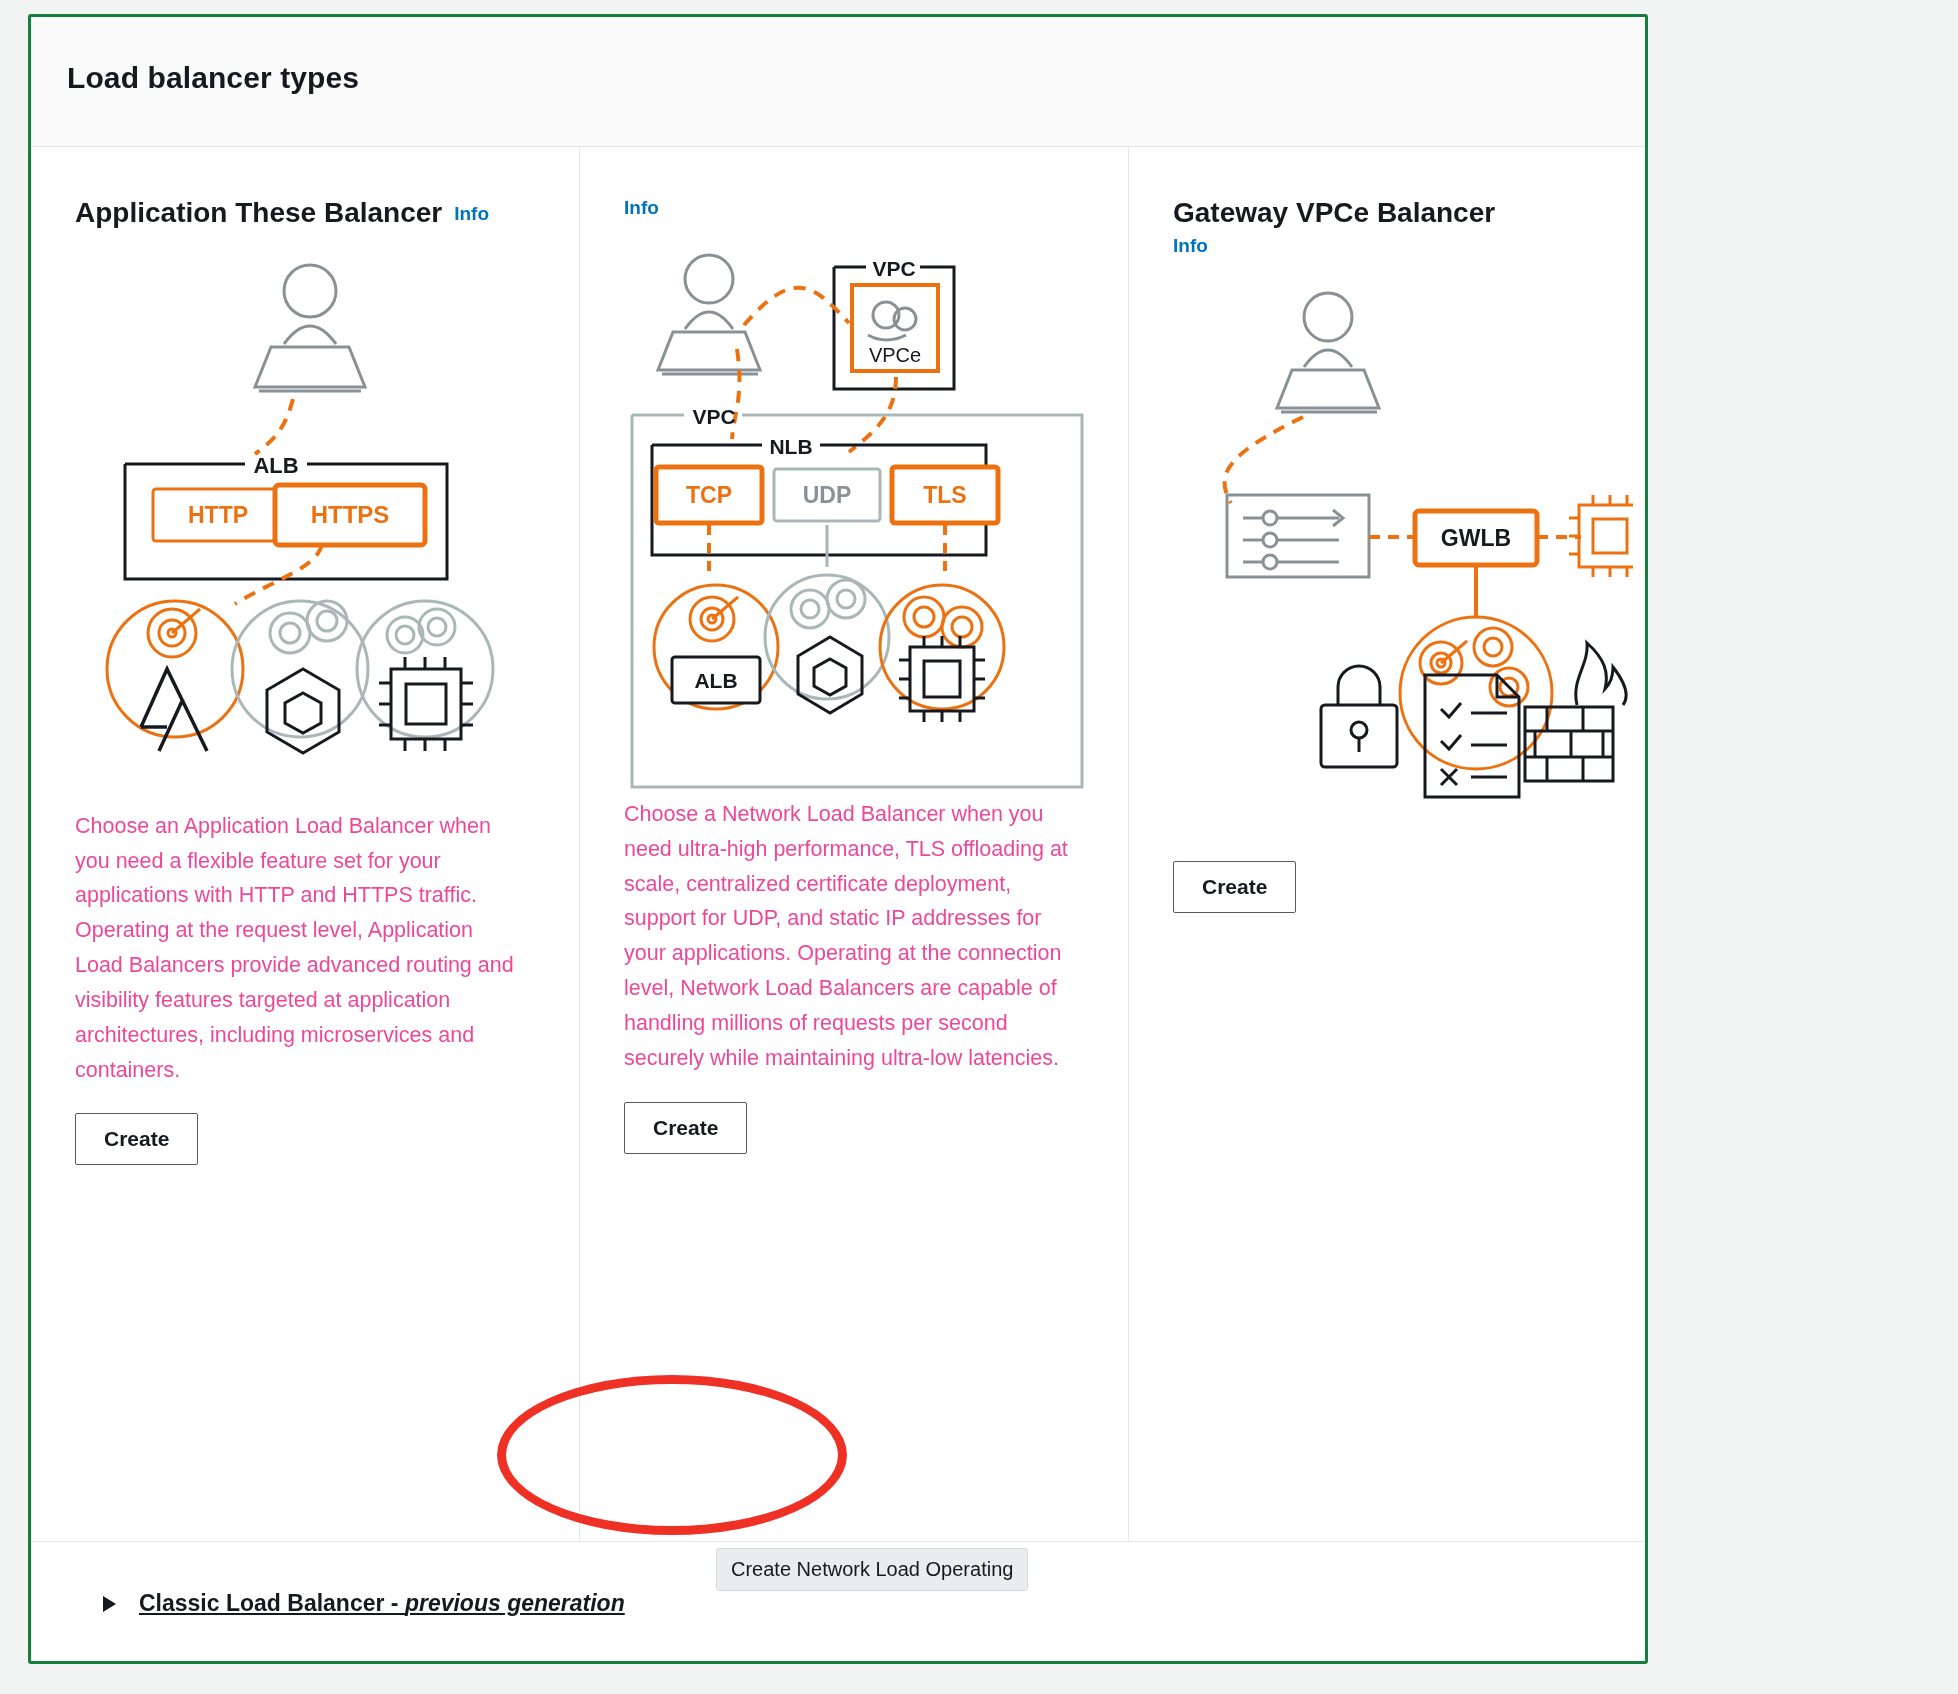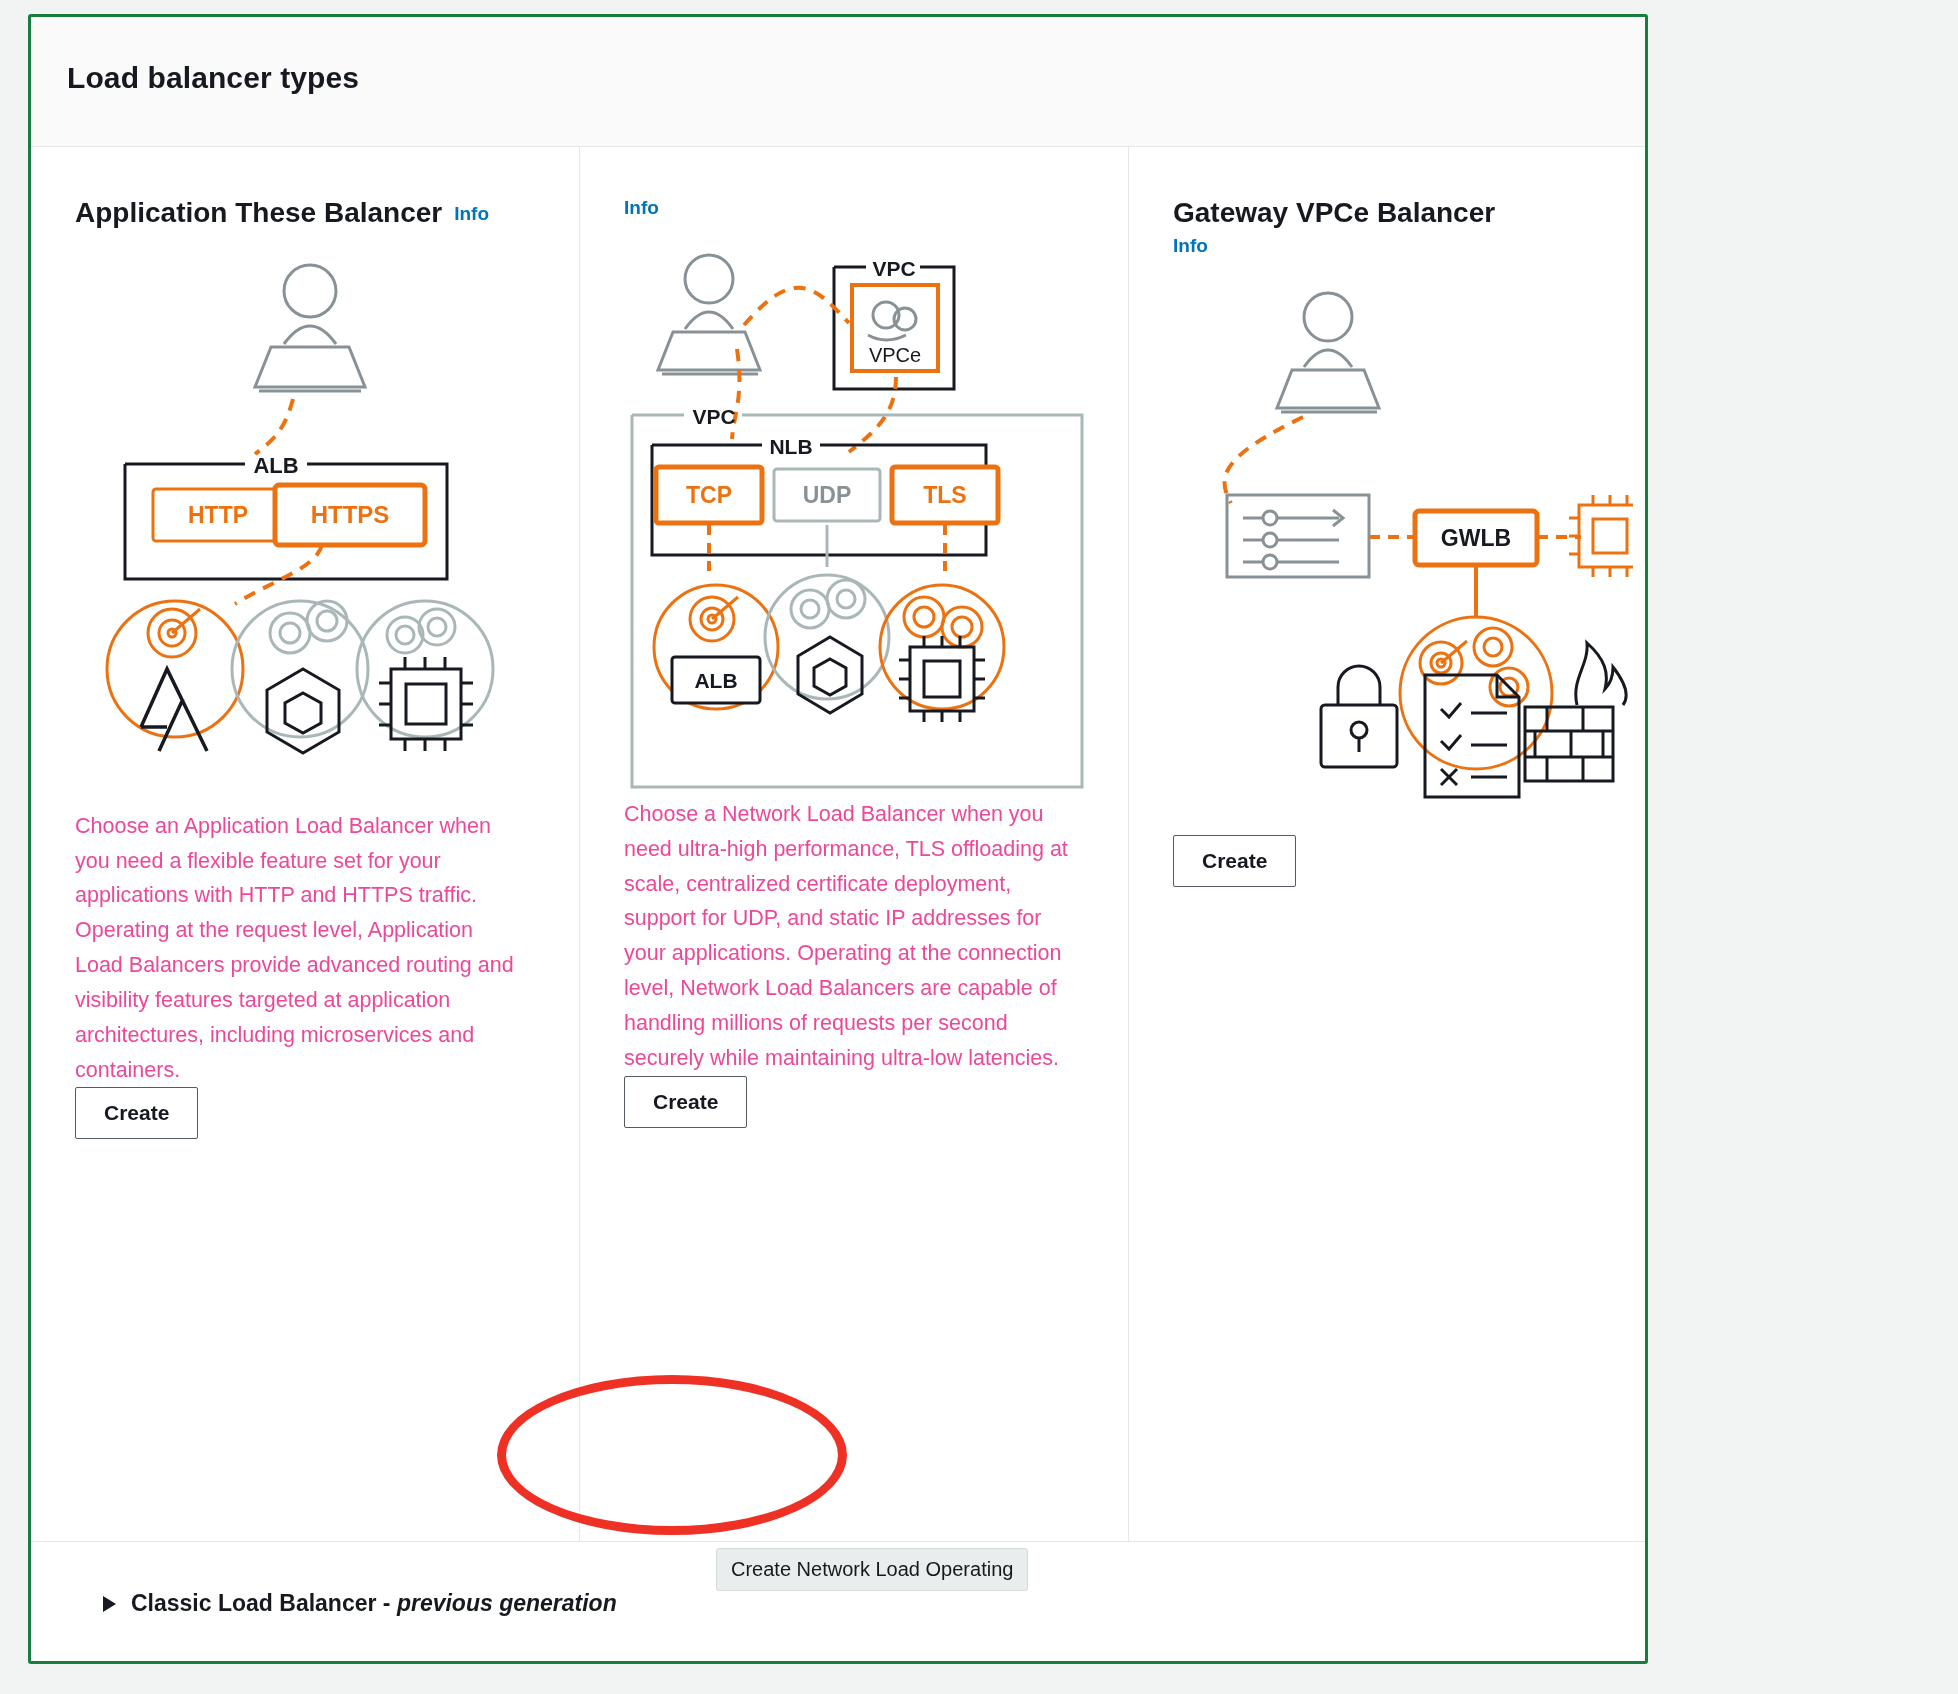--- a/index.html
+++ b/index.html
@@ -76,20 +76,21 @@
     position: relative;
   }
   .desc {
     font-size: 21.5px;
     line-height: 1.62;
     color: #ec4899;
     margin: 0;
     width: 450px;
   }
   .create-btn {
+    margin-top: 26px;
     display: inline-block;
     padding: 13px 28px;
     border: 1px solid #545b64;
     border-radius: 2px;
     background: #ffffff;
     color: #16191f;
     font-size: 21px;
     font-weight: bold;
     cursor: pointer;
   }
@@ -102,25 +103,26 @@
   }
   .footer-caret {
     position: absolute;
     left: 72px;
     width: 0; height: 0;
     border-left: 13px solid #16191f;
     border-top: 8px solid transparent;
     border-bottom: 8px solid transparent;
   }
   .footer-text {
-    margin-left: 28px;
+    margin-left: 36px;
     font-size: 23px;
     font-weight: bold;
     color: #16191f;
     cursor: pointer;
+    text-decoration: underline;
   }
   .footer-text em {
     font-weight: bold;
     font-style: italic;
   }
   .tooltip {
     position: absolute;
     left: 716px;
     top: 1548px;
     background: #eaeded;

